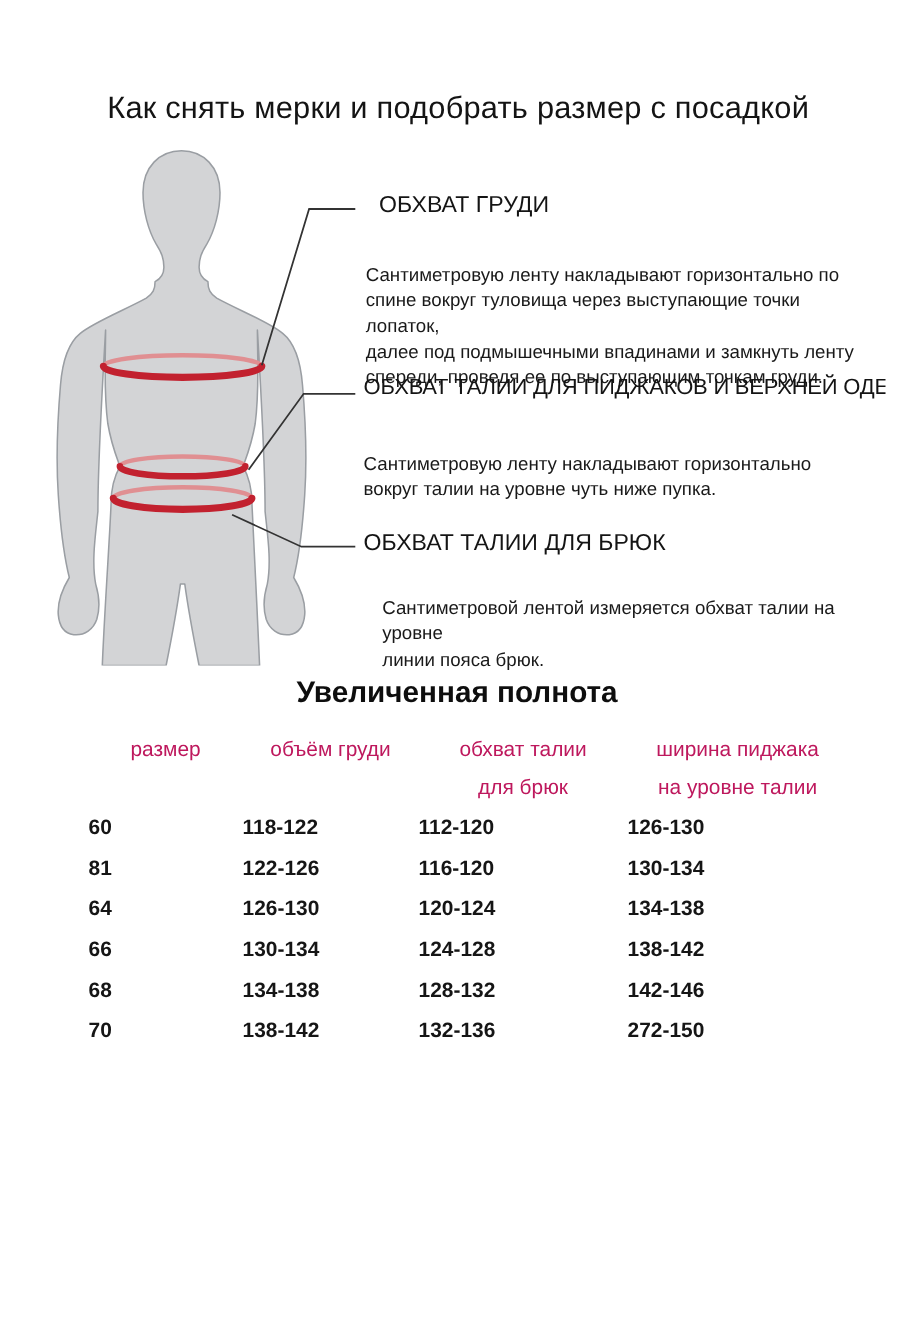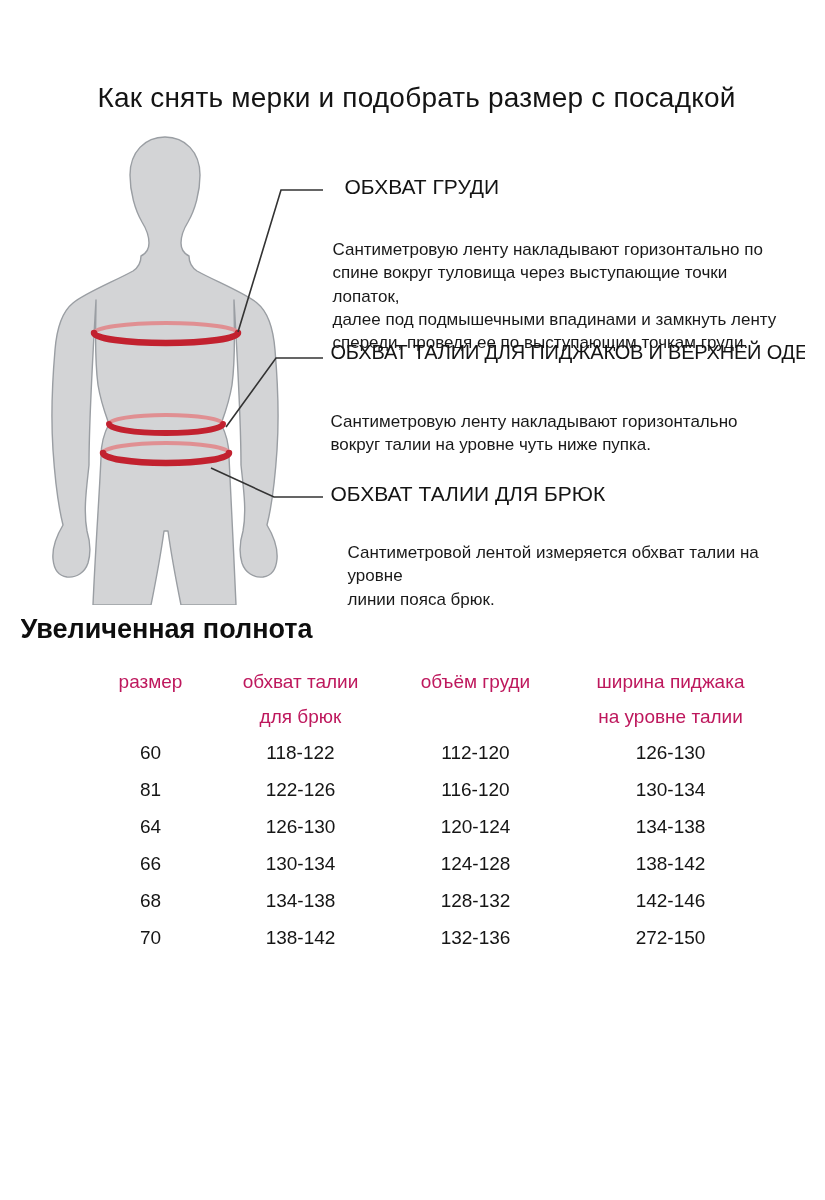--- a/index.html
+++ b/index.html
@@ -27,29 +27,29 @@
   }
   .h-chest { left:324px; top:174px; }
   .d-chest { left:312px; top:202px; }
   .h-waist-jacket { left:310px; top:340px; }
   .d-waist-jacket { left:310px; top:374px; }
   .h-waist-trousers { left:310px; top:481px; }
   .d-waist-trousers { left:327px; top:505px; }
 
   .table-title {
     position:absolute; left:0; top:613px; width:790px;
-    font-size:27px; font-weight:700; color:#0e0e0e;
+    text-align:center; font-size:27px; font-weight:700; color:#0e0e0e;
     line-height:32px;
   }
   .size-table { position:absolute; left:60px; top:664px; width:690px; }
   .thead, .tr { display:grid; grid-template-columns:140px 160px 190px 200px; }
   .th { text-align:center; font-size:19px; color:#be185d; line-height:35px; }
   .th-l2 { line-height:35px; }
   .tbody { margin-top:0; }
-  .td { text-align:center; font-size:19px; color:#151515; line-height:37px; }
+  .td { font-size:19px; color:#151515; line-height:37px;font-weight:bold; }
 </style>
 </head>
 <body>
 
 <div class="page">
 
   <h1 class="title">Как снять мерки и подобрать размер с посадкой</h1>
 
   <svg class="figure-svg" viewBox="0 0 280 470" aria-hidden="true">
     <path stroke-width="1.4" stroke-linejoin="round" d="M120,2 C100,2 85,17 85,40 C85,57 90,75 97,87 C102,95 104,100 104,108
@@ -103,26 +103,26 @@
 
   <div class="table-title">Увеличенная полнота</div>
 
   <div class="size-table">
     <div class="thead">
       <div class="th">
         <div class="th-l1">размер</div>
         <div class="th-l2"></div>
       </div>
       <div class="th">
+        <div class="th-l1">объём груди</div>
+        <div class="th-l2"></div>
+      </div>
+      <div class="th">
         <div class="th-l1">обхват талии</div>
         <div class="th-l2">для брюк</div>
-      </div>
-      <div class="th">
-        <div class="th-l1">объём груди</div>
-        <div class="th-l2"></div>
       </div>
       <div class="th">
         <div class="th-l1">ширина пиджака</div>
         <div class="th-l2">на уровне талии</div>
       </div>
     </div>
     <div class="tbody">
       <div class="tr">
         <div class="td">60</div>
         <div class="td">118-122</div>

